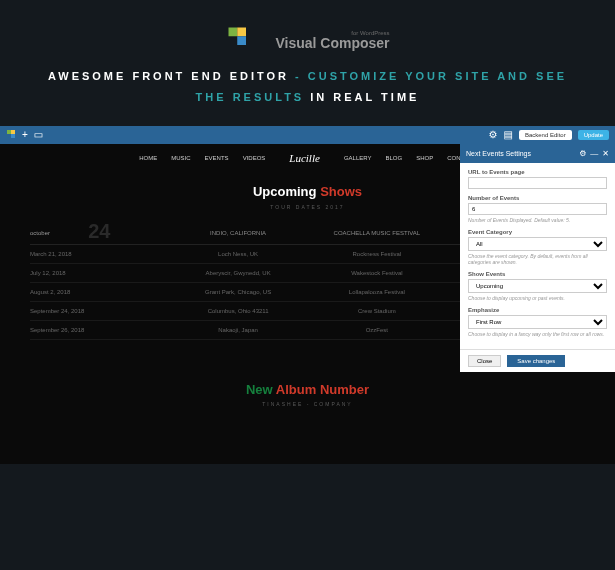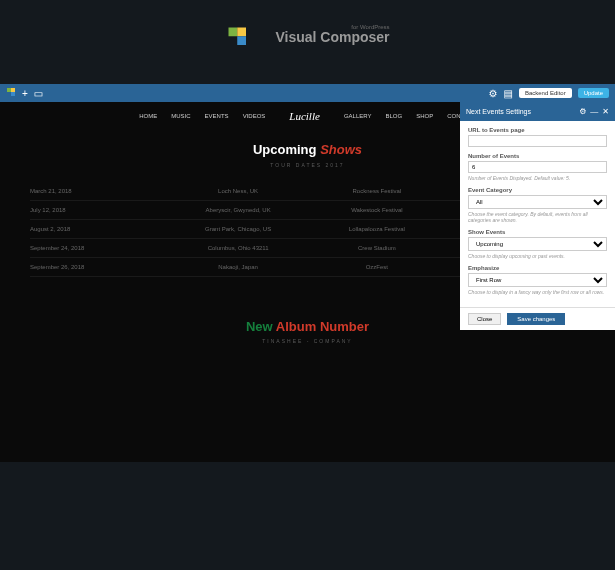--- a/index.html
+++ b/index.html
@@ -1,41 +1,41 @@
 <!DOCTYPE html>
 <html><head>
 <meta charset="utf-8">
 <style>
 * { margin: 0; padding: 0; box-sizing: border-box; }
 body { width: 615px; height: 570px; background: #14191e; font-family: Arial, sans-serif; overflow: hidden; }
 
 .promo { text-align: center; padding: 24px 40px 18px; }
-.vc-brand { display: inline-flex; align-items: flex-start; gap: 22px; margin-bottom: 14px; }
+.vc-brand { display: inline-flex; align-items: flex-end; gap: 22px; margin-bottom: 14px; }
 .vc-logo { width: 28px; height: 28px; }
 .vc-text { color: #9a9a9a; font-size: 14px; font-weight: 600; }
 .vc-wp { display: block; font-size: 6px; color: #6a6a6a; text-align: right; margin-bottom: -2px; }
 
 .tagline { font-size: 11px; letter-spacing: 3px; font-weight: 600; line-height: 1.9; }
 .t-white { color: #ffffff; }
 .t-teal { color: #2fa3a8; }
 
 .vc-bar { background: #2a6496; height: 18px; display: flex; align-items: center; padding: 0 6px; gap: 6px; }
 .vc-bar .icon { color: #fff; font-size: 10px; }
 .vc-bar .spacer { flex: 1; }
 .btn-be { background: #fff; color: #333; font-size: 6px; padding: 2px 6px; border-radius: 2px; cursor: pointer; }
 .btn-up { background: #3db3e6; color: #fff; font-size: 6px; padding: 2px 6px; border-radius: 2px; cursor: pointer; }
 
-.site { background: #0a0a0a; position: relative; height: 360px; }
+.site { background: #0a0a0a; position: relative; height: 320px; }
 .nav { display: flex; justify-content: center; align-items: center; gap: 14px; padding: 8px 0; font-size: 6px; color: #ccc; }
 .nav .logo { font-style: italic; font-family: cursive; font-size: 11px; color: #fff; margin: 0 10px; }
 .nav span { cursor: pointer; }
 
 .section-title { text-align: center; margin: 10px 0 4px; }
 .section-title .up { color: #fff; font-size: 13px; font-weight: 600; }
-.section-title .red { color: #d03a2a; font-style: italic; }
+.section-title .red { color: #d03a2a; }
 .subtitle { text-align: center; color: #5a5a5a; font-size: 5px; letter-spacing: 2px; margin-bottom: 14px; }
 
 .events-grid { padding: 0 30px; }
 .row { display: flex; padding: 6px 0; border-bottom: 1px solid #1a1a1a; font-size: 6px; color: #666; }
 .row.head { color: #888; font-size: 6px; border-bottom: 1px solid #222; padding-bottom: 8px; }
 .col { flex: 1; text-align: center; }
 .col:first-child { text-align: left; }
 .col:last-child { text-align: right; }
 .big-num { position: relative; }
 .big-num .num { position: absolute; font-size: 20px; color: #2a2a2a; top: -10px; left: 50%; transform: translateX(-50%); font-weight: 700; }
@@ -69,20 +69,23 @@
           <rect x="4" y="4" width="10" height="10" fill="#7db342"></rect>
           <rect x="14" y="4" width="10" height="10" fill="#f7c844"></rect>
           <rect x="14" y="14" width="10" height="10" fill="#3a8bc9"></rect>
         </svg>
     </span>
     <span>
       <span class="vc-wp">for WordPress</span>
       <span class="vc-text">Visual Composer</span>
     </span>
   </div>
+  <div class="tagline">
+    <span class="t-white">AWESOME FRONT END EDITOR</span><span class="t-teal"> - CUSTOMIZE YOUR SITE AND SEE THE RESULTS </span><span class="t-white">IN REAL TIME</span>
+  </div>
 </div>
 
 <div class="vc-bar">
   <span class="icon"><svg width="10" height="10" viewBox="0 0 10 10">
         <rect x="1" y="1" width="4" height="4" fill="#7db342"></rect>
         <rect x="5" y="1" width="4" height="4" fill="#f7c844"></rect>
         <rect x="5" y="5" width="4" height="4" fill="#3a8bc9"></rect>
       </svg></span>
   <span class="icon">+</span>
   <span class="icon">▭</span>
@@ -105,20 +108,26 @@
     <span>SHOP</span>
     <span>CONTACT</span>
   </div>
 
   <div class="section-title">
     <span class="up">Upcoming </span><span class="up red">Shows</span>
   </div>
   <div class="subtitle">TOUR DATES 2017</div>
 
   <div class="events-grid">
+    <div class="row head">
+      <div class="col big-num"><span class="num">24</span><span class="lbl">october</span></div>
+      <div class="col">INDIO, CALIFORNIA</div>
+      <div class="col">COACHELLA MUSIC FESTIVAL</div>
+      <div class="col">Tickets</div>
+    </div>
     <div class="row">
         <div class="col">March 21, 2018</div>
         <div class="col">Loch Ness, UK</div>
         <div class="col">Rockness Festival</div>
         <div class="col">Tickets</div>
       </div>
     <div class="row">
         <div class="col">July 12, 2018</div>
         <div class="col">Aberyscir, Gwynedd, UK</div>
         <div class="col">Wakestock Festival</div>

